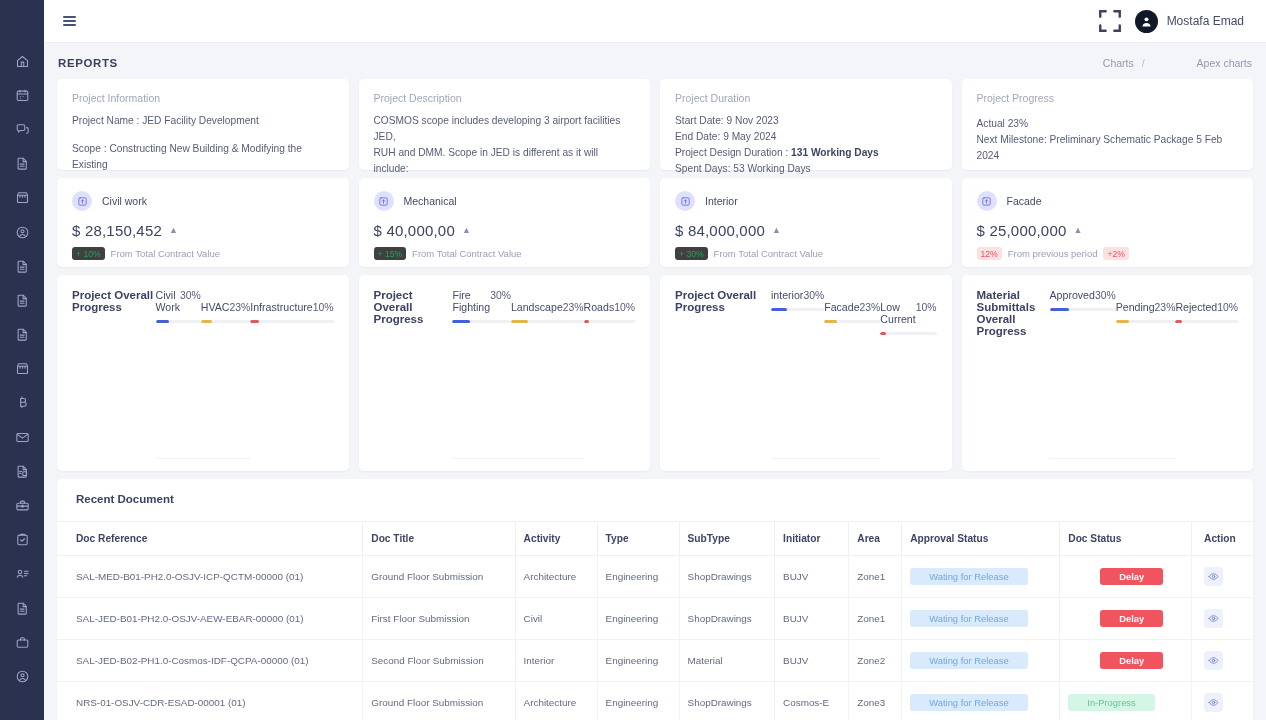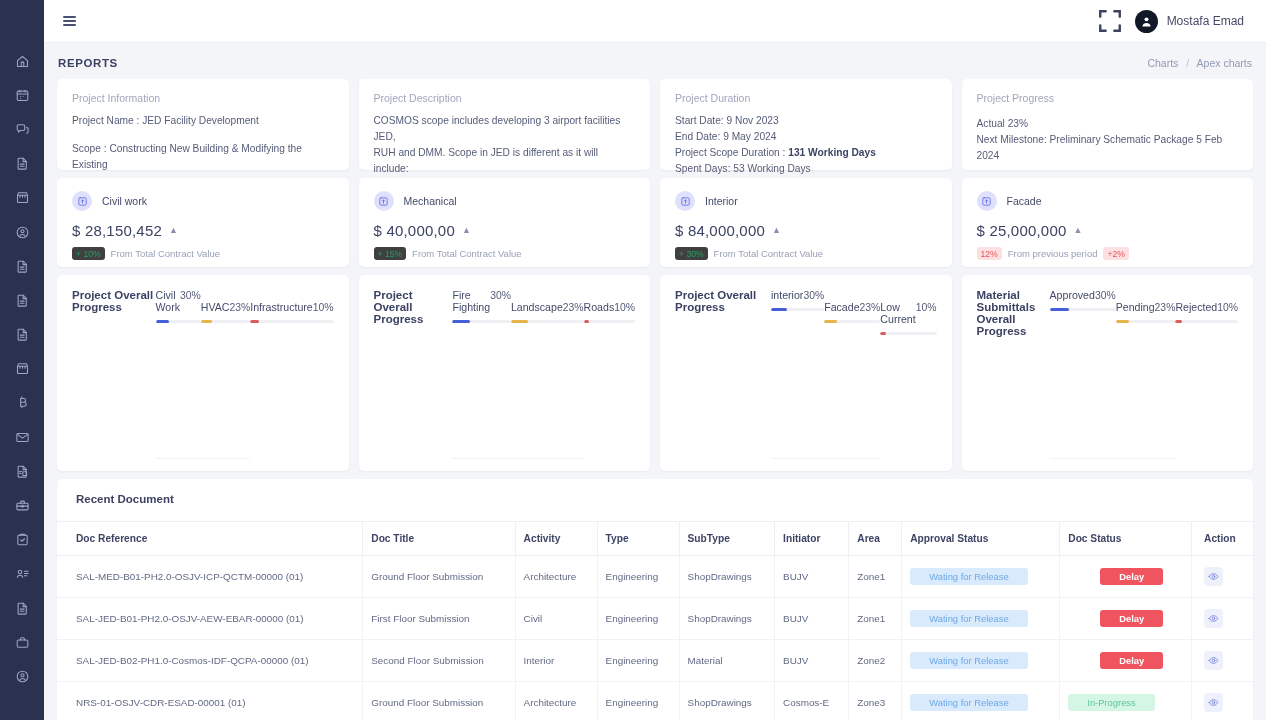--- a/index.html
+++ b/index.html
@@ -60,21 +60,21 @@
 
   
   .content { flex: 1; overflow: hidden; padding: 0 13px; }
 
   .page-head {
     display: flex; align-items: center; justify-content: space-between;
     padding: 14px 1px 10px 1px;
   }
   .page-title { font-size: 11.5px; font-weight: bold; letter-spacing: .6px; color: #3b4163; }
   .breadcrumb { font-size: 10.5px; color: #9299b4; }
-  .breadcrumb .crumb { cursor: pointer; }
+  .breadcrumb .crumb { cursor: pointer; margin-left: 44px; }
   .breadcrumb .sep { margin: 0 5px; color: #b9bfd2; }
 
   
   .row { display: flex; gap: 10px; margin-bottom: 8px; align-items: flex-end; }
   .card {
     background: #fff; border-radius: 5px; flex: 1; min-width: 0;
     box-shadow: 0 1px 2px rgba(46,54,80,.055);
   }
 
   
@@ -363,21 +363,21 @@
           <div class="info-label">Project Description</div>
           <div class="info-line">COSMOS scope includes developing 3 airport facilities JED,</div>
           <div class="info-line">RUH and DMM. Scope in JED is different as it will include:</div>
           <div class="info-line">a) Design of a new facility.</div>
           <div class="info-line">B) Refurbishment of an existing one</div>
         </div>
         <div class="card info-card">
           <div class="info-label">Project Duration</div>
           <div class="info-line">Start Date: 9 Nov 2023</div>
           <div class="info-line">End Date: 9 May 2024</div>
-          <div class="info-line"><span>Project Scope Duration : </span><b>131 Working Days</b></div>
+          <div class="info-line"><span>Project Design Duration : </span><b>131 Working Days</b></div>
           <div class="info-line">Spent Days: 53 Working Days</div>
         </div>
         <div class="card info-card">
           <div class="info-label">Project Progress</div>
           <div class="info-line gap">Actual 23%</div>
           <div class="info-line">Next Milestone: Preliminary Schematic Package 5 Feb 2024</div>
         </div>
       </div>
     <div class="row" id="stat-row">
         <div class="card stat-card">

